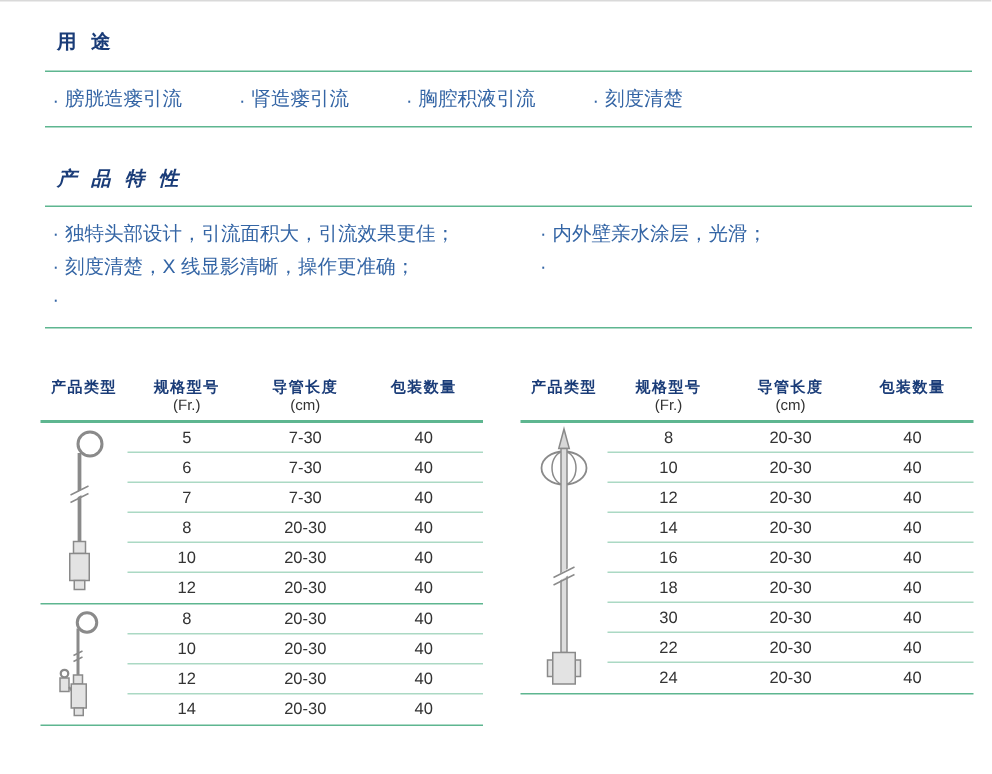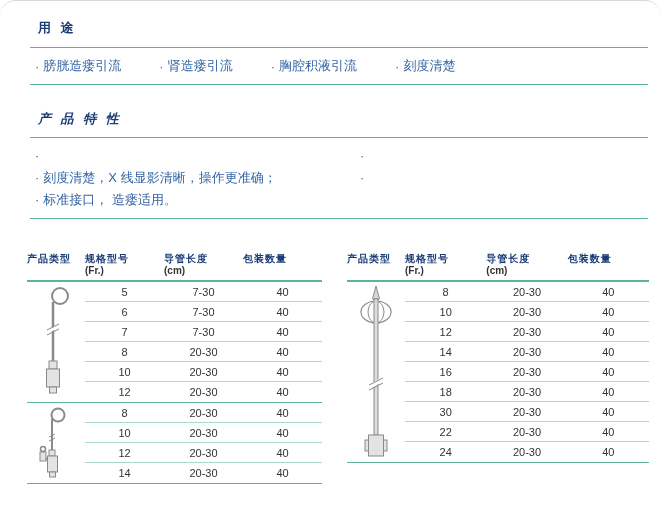--- a/index.html
+++ b/index.html
@@ -4,43 +4,43 @@
 <style>
   :root{
     --heading:#1a3c78;
     --bodyblue:#3465a5;
     --linegreen:#5eb690;
     --rowline:#abd9c4;
     --datatext:#333333;
   }
   *{margin:0;padding:0;box-sizing:border-box;}
   body{background:#fff;font-family:"Liberation Sans","DejaVu Sans",sans-serif;}
-  .page{width:661px;height:516px;background:#fff;border-top:1px solid #d9d9d9;overflow:hidden;border-radius:16px;}
+  .page{width:661px;height:516px;background:#fff;border-top:1px solid #d9d9d9;overflow:hidden;}
   .inner{padding-left:30px;padding-right:13px;}
   .divider{margin-left:30px;width:618px;height:0;border-top:1px solid var(--linegreen);}
   .section-title{font-size:13px;font-weight:bold;color:var(--heading);letter-spacing:3px;padding-left:8px;}
   .t1{padding-top:18px;}
   .d1{margin-top:10px;}
   .usage-row{display:flex;gap:38px;align-items:center;padding:9px 0 9px 5px;}
   .u-item{display:flex;align-items:center;font-size:13px;color:var(--bodyblue);}
   .bullet{margin-right:4px;color:var(--bodyblue);}
   .t2{padding-top:25px;font-style:italic;}
   .d2{margin-top:9px;}
   .features{display:flex;padding-top:7px;padding-bottom:7px;}
   .f-col{display:flex;flex-direction:column;}
   .f-left{width:330px;padding-left:5px;}
   .f-right{flex:1;}
   .f-item{display:flex;font-size:13px;color:var(--bodyblue);line-height:22px;}
   
   .tables{display:flex;margin-top:32px;padding-left:27px;}
   .spec-table{width:295px;}
   .spec-table.rt{width:302px;margin-left:25px;}
   .thead{display:flex;align-items:flex-start;border-bottom:2px solid var(--linegreen);padding-bottom:3px;min-height:28px;}
-  .th{flex:1;display:flex;flex-direction:column;font-size:10px;font-weight:bold;letter-spacing:1px;color:var(--heading);line-height:12px;padding-top:2px;}
-  .th .unit{font-weight:bold;letter-spacing:0;color:#333;font-size:10px;}
+  .th{flex:1;display:flex;flex-direction:column;align-items:center;font-size:10px;font-weight:bold;letter-spacing:1px;color:var(--heading);line-height:12px;padding-top:2px;}
+  .th .unit{font-weight:normal;letter-spacing:0;color:#333;font-size:10px;}
   .th.product{flex:0 0 58px;}
   .tgroup{display:flex;align-items:center;border-bottom:1px solid var(--linegreen);}
   .pcell{flex:0 0 58px;display:flex;justify-content:center;align-items:center;}
   .rows{flex:1;}
   .trow{display:flex;align-items:center;height:20px;border-bottom:1px solid var(--rowline);}
   .trow:last-child{border-bottom:none;}
   .td{flex:1;text-align:center;font-size:11px;color:var(--datatext);}
   svg{display:block;}
 </style>
 </head>
@@ -76,33 +76,34 @@
 
   <div class="inner t2">
     <div class="section-title">产 品 特 性</div>
   </div>
   <div class="divider d2"></div>
   <div class="inner">
     <div class="features">
       <div class="f-col f-left">
         <span class="f-item">
             <span class="bullet">·</span>
+            <span>独特头部设计，引流面积大，引流效果更佳；</span>
           </span>
         <span class="f-item">
             <span class="bullet">·</span>
             <span>刻度清楚，X 线显影清晰，操作更准确；</span>
           </span>
         <span class="f-item">
             <span class="bullet">·</span>
-            <span>标准接口， 造瘘适用。</span>
           </span>
       </div>
       <div class="f-col f-right">
         <span class="f-item">
             <span class="bullet">·</span>
+            <span>内外壁亲水涂层，光滑；</span>
           </span>
         <span class="f-item">
             <span class="bullet">·</span>
           </span>
       </div>
     </div>
   </div>
   <div class="divider"></div>
 
   <div class="tables">

